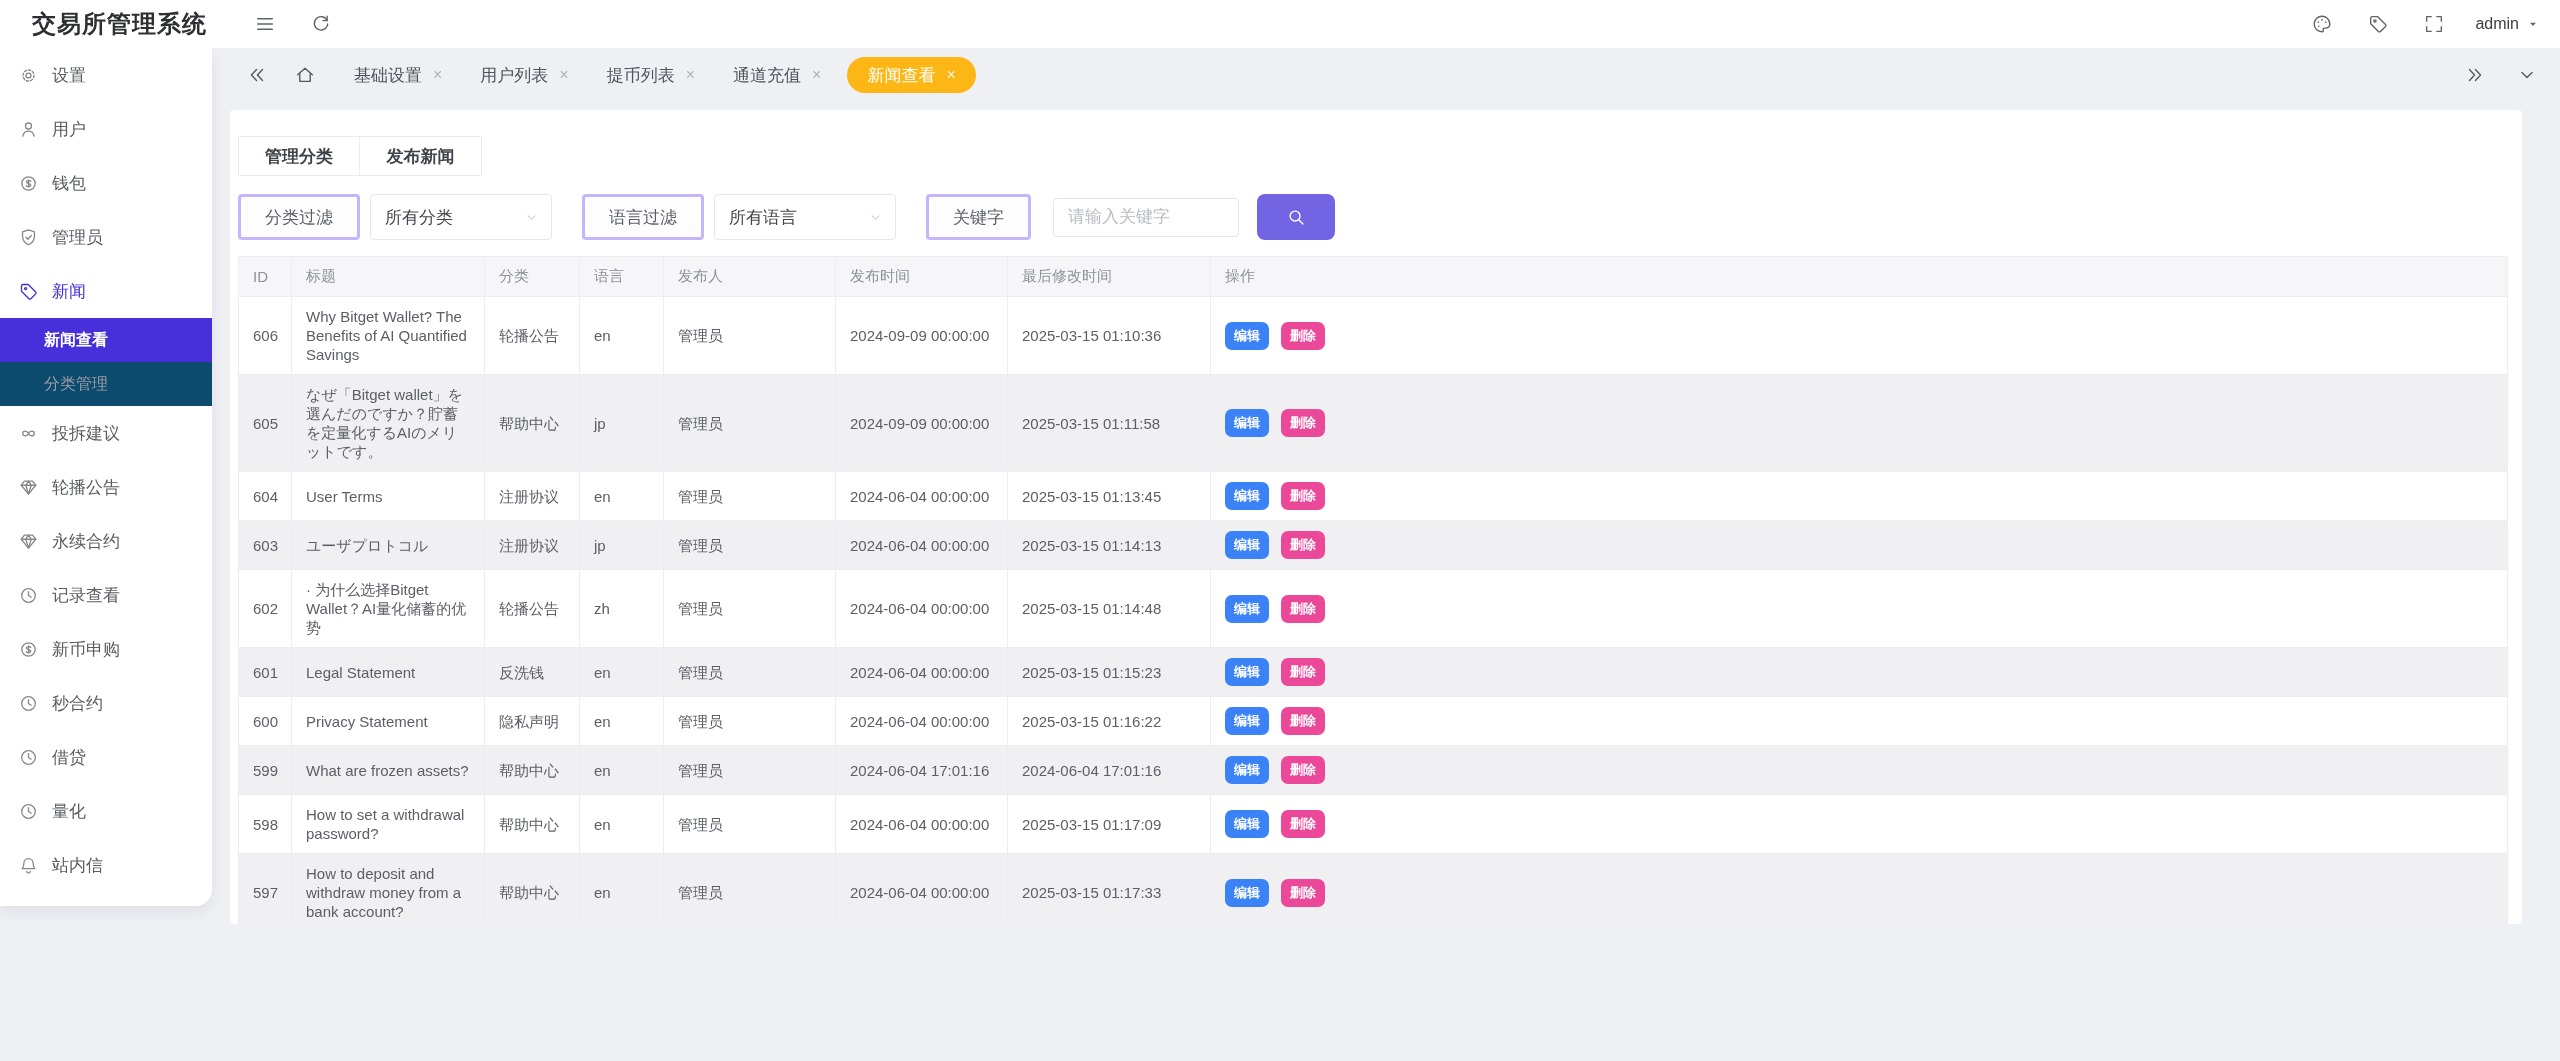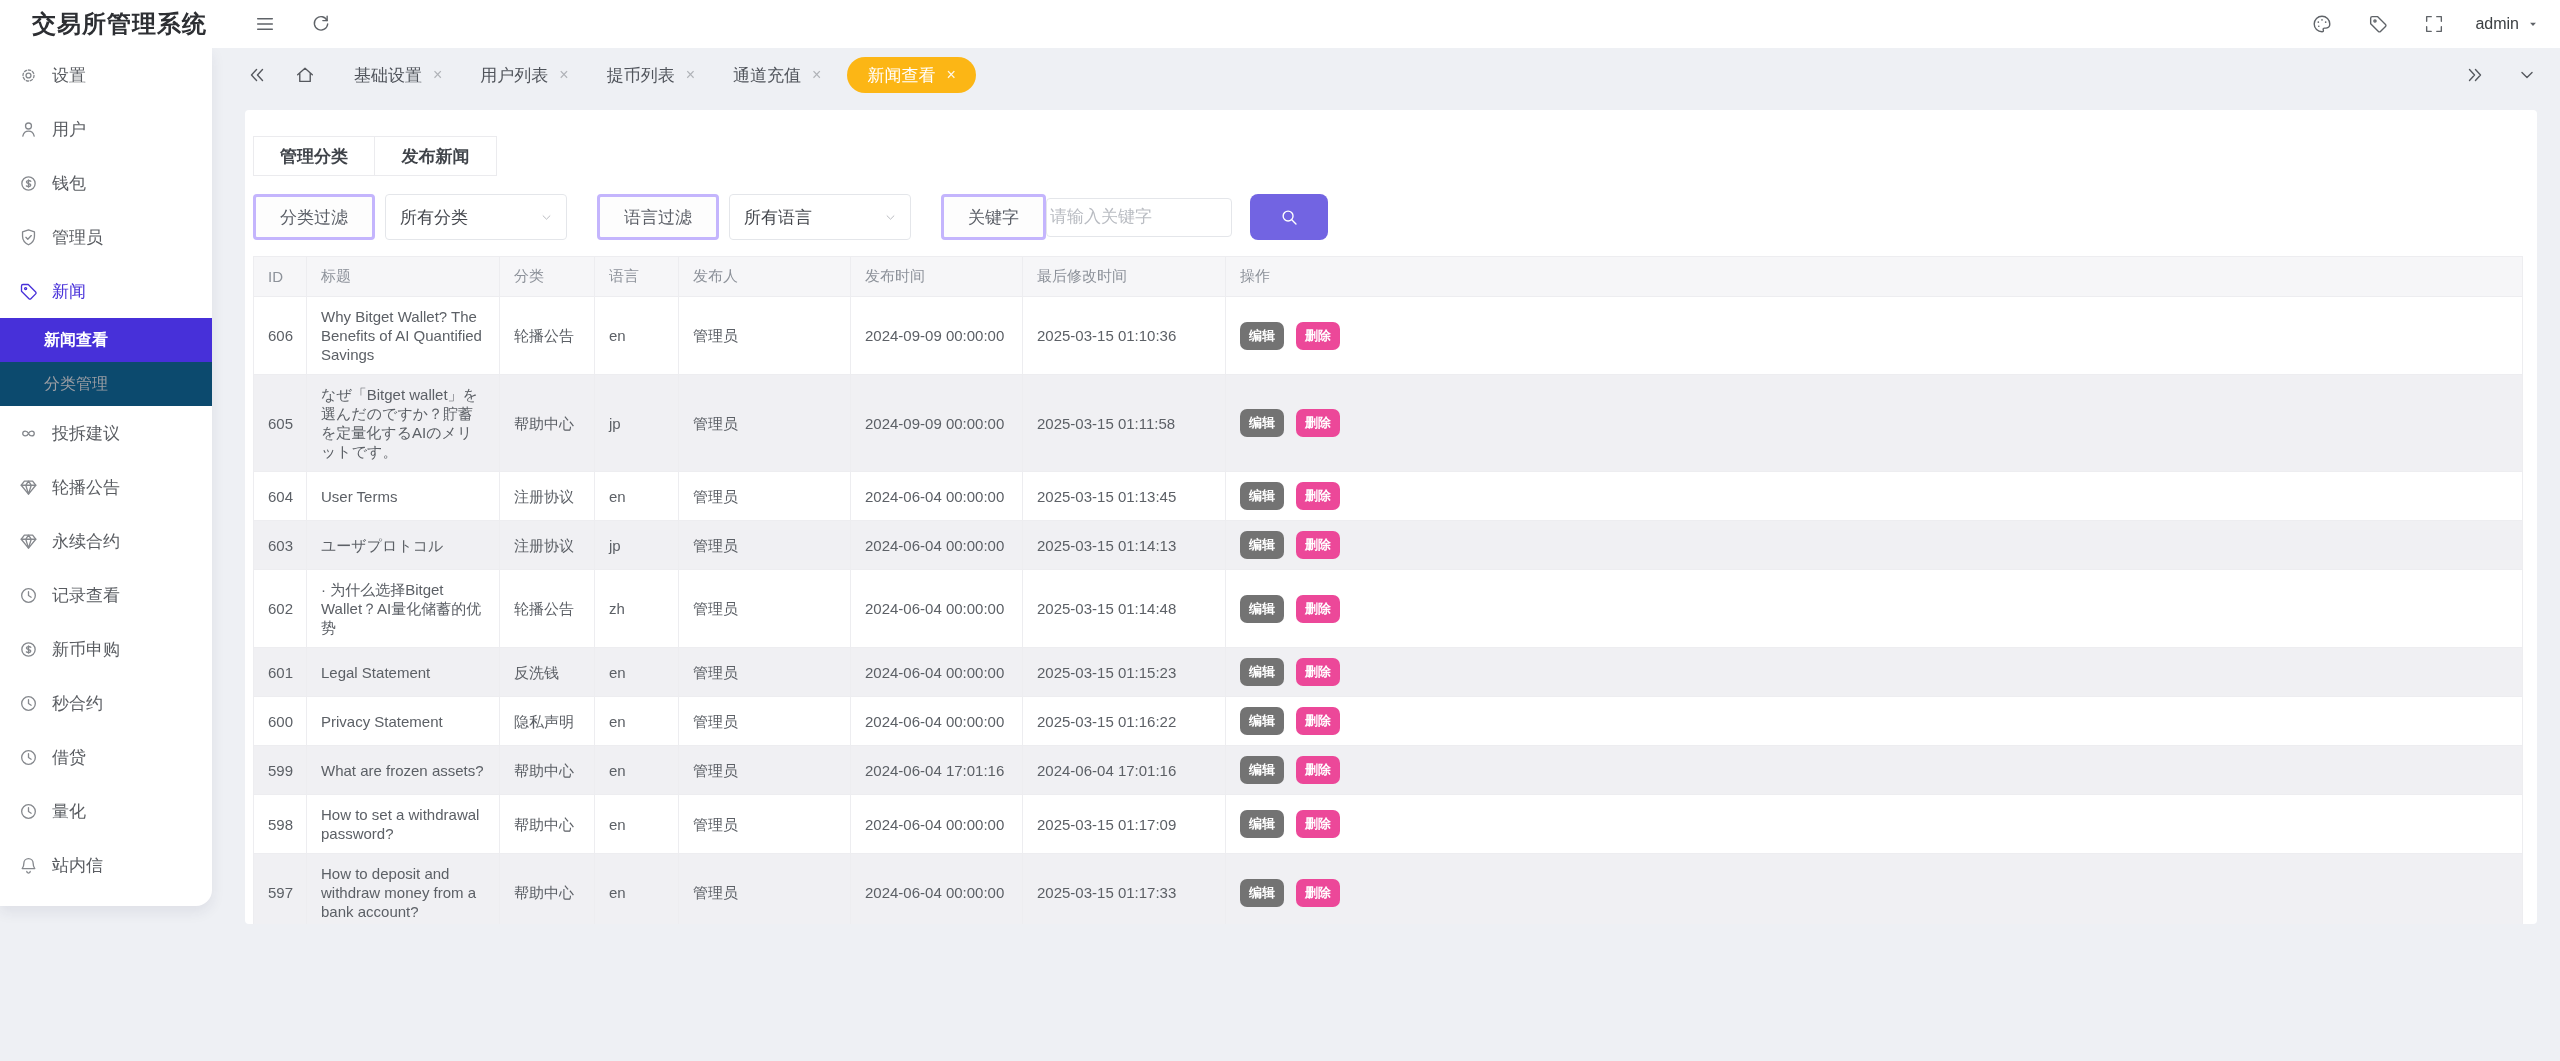--- a/index.html
+++ b/index.html
@@ -62,21 +62,21 @@
   .side-item svg { width: 21px; height: 21px; color: #85888d; flex: none; }
   .side-item.active-parent, .side-item.active-parent svg { color: #4730d9; }
   .sub-item {
     height: 44px; display: flex; align-items: center; padding-left: 44px;
     font-size: 16px; color: #9a9da3; background: #0c4a6e; cursor: pointer;
   }
   .sub-item.active { background: #4730d9; color: #fff; font-weight: 700; }
 
   
   .card {
-    position: absolute; left: 245px; top: 110px; width: 2292px; height: 814px;
+    position: absolute; left: 230px; top: 110px; width: 2292px; height: 814px;
     background: #fff; border-radius: 4px; padding: 26px 14px 0 8px; overflow: hidden;
   }
   .view-tabs { display: flex; }
   .view-tab {
     height: 40px; min-width: 122px; padding: 0 22px;
     display: flex; align-items: center; justify-content: center;
     border: 1px solid #ebebee; background: #fff; font-size: 17px; color: #3f4349;
     cursor: pointer; font-weight: 700;
   }
   .view-tab + .view-tab { border-left: none; }
@@ -90,21 +90,21 @@
   .gap-left { margin-left: 30px; }
   .select {
     width: 182px; height: 46px; border: 1px solid #e4e6ea; border-radius: 4px;
     display: flex; align-items: center; justify-content: space-between;
     padding: 0 12px 0 14px; font-size: 17px; color: #43464c; margin-left: 10px;
     background: #fff; cursor: pointer; flex: none;
   }
   .select svg { width: 15px; height: 15px; color: #b5b8bd; }
   .keyword {
     width: 186px; height: 39px; border: 1px solid #e4e6ea; border-radius: 4px;
-    margin-left: 0; padding: 0 3px; font-size: 17px; color: #333; outline: none;
+    margin-left: 22px; padding: 0 14px; font-size: 17px; color: #333; outline: none;
   }
   .keyword::placeholder { color: #b9bcc2; }
   .search-btn {
     width: 78px; height: 46px; background: #7264e2; border: none; border-radius: 8px;
     margin-left: 18px; color: #fff; display: flex; align-items: center; justify-content: center;
     cursor: pointer; flex: none;
   }
   .search-btn svg { width: 22px; height: 22px; }
 
   
@@ -116,21 +116,21 @@
   .news-table td {
     font-size: 15px; color: #5c6066; padding: 10px 12px 10px 14px;
     border: 1px solid #ededf0; line-height: 19px; vertical-align: middle;
     word-wrap: break-word;
   }
   tr.stripe td { background: #f0f0f3; }
   .row-btn {
     border: none; color: #fff; font-size: 13px; padding: 5px 9px; border-radius: 7px;
     margin-right: 12px; cursor: pointer; font-weight: 700;
   }
-  .btn-edit { background: #737373; }
+  .btn-edit { background: #3b82f6; }
   .btn-del { background: #ec4899; }
 </style>
 </head>
 <body>
 
 <div class="header">
   <div class="logo">交易所管理系统</div>
   <div class="header-icons left" id="header-left">
       <button class="hicon">
         <svg class="ico" width="22" height="22" viewBox="0 0 24 24" fill="none" stroke="currentColor" stroke-width="1.5" stroke-linecap="round" stroke-linejoin="round">

